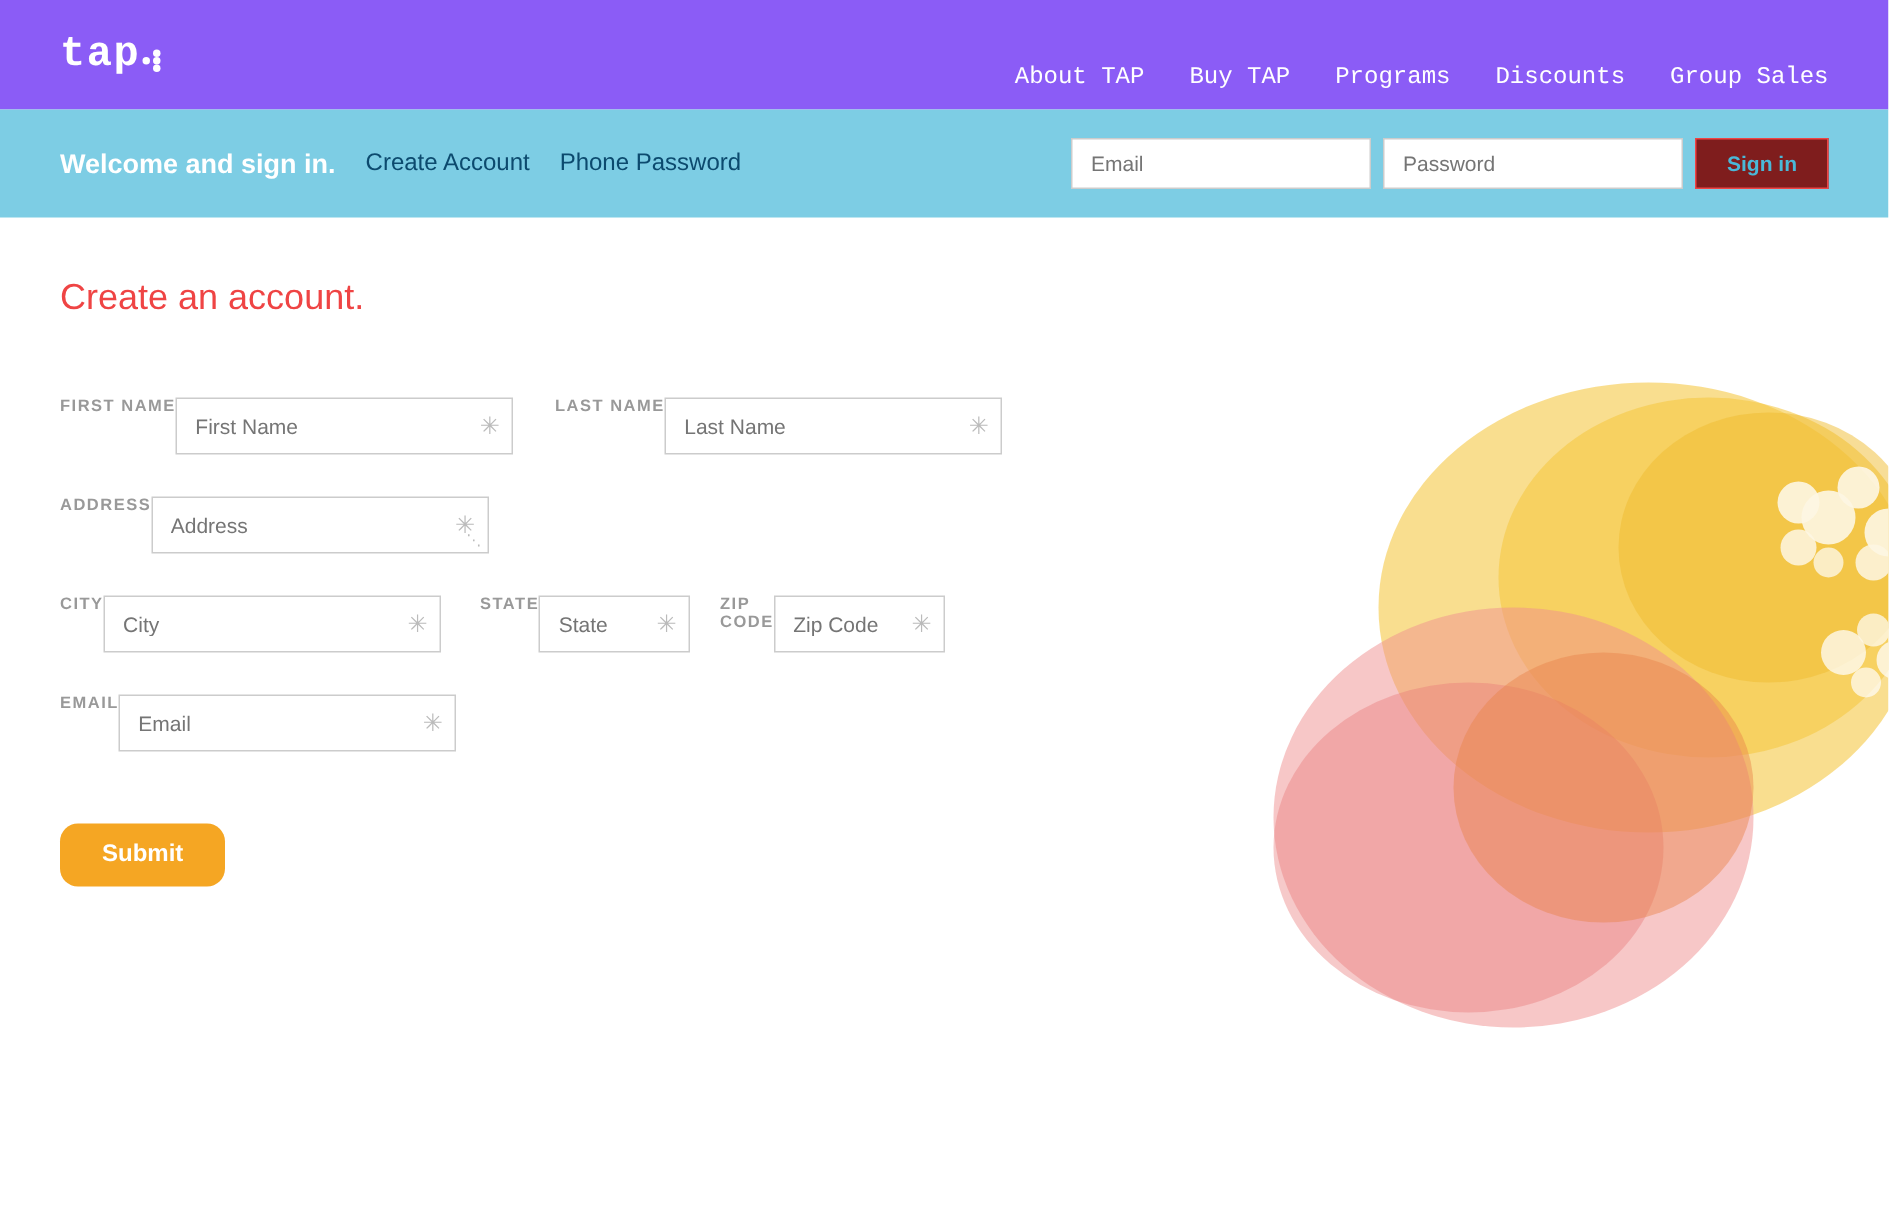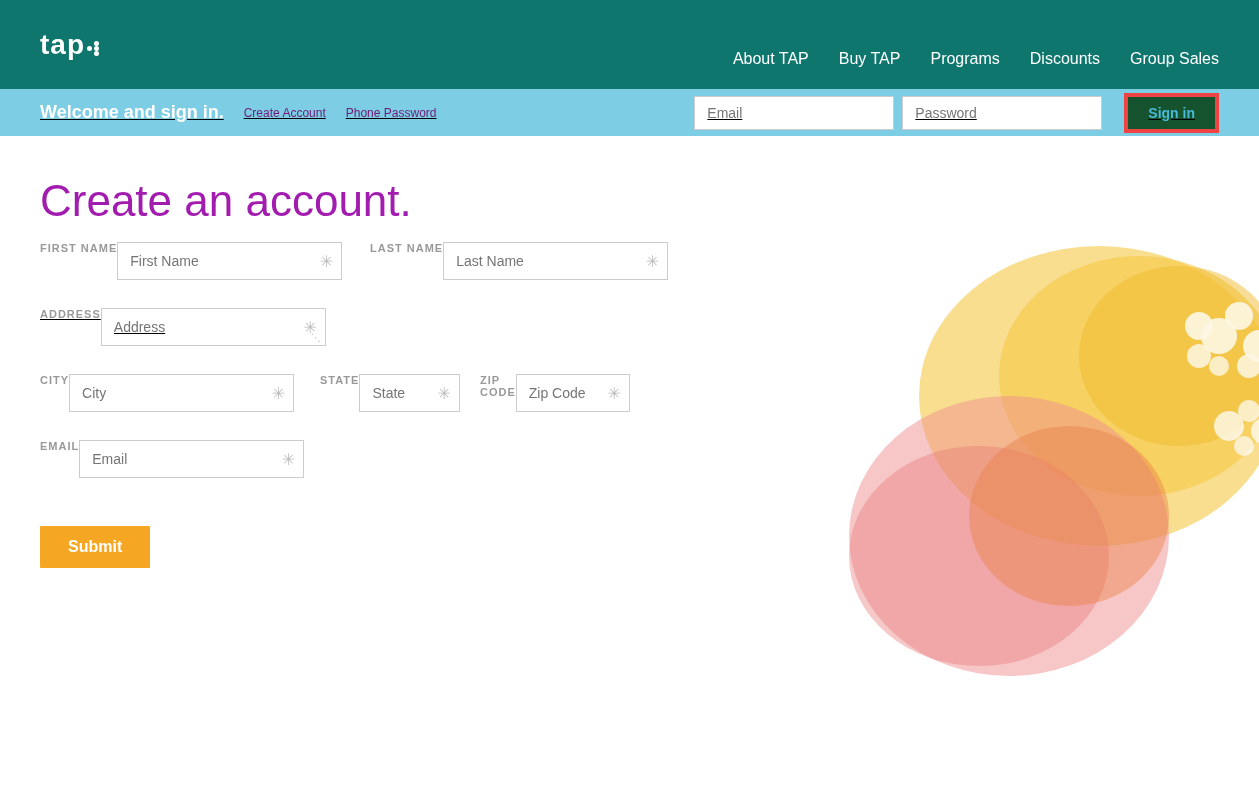--- a/index.html
+++ b/index.html
@@ -1,25 +1,26 @@
 <!DOCTYPE html>
 <html><head>
   <meta charset="utf-8">
   <style>
     * { box-sizing: border-box; margin: 0; padding: 0; }
     body { font-family: Arial, sans-serif; background: #fff; }
 
     
     .top-nav {
-      background: #0f766e;
+      background: #8b5cf6;
       display: flex;
       align-items: center;
       justify-content: space-between;
       padding: 0 40px;
-      height: 89px;
+      height: 73px;
+      font-family: Liberation Mono, monospace;
     }
     .logo {
       display: flex;
       align-items: center;
     }
     .logo-text {
       color: #fff;
       font-size: 28px;
       font-weight: bold;
       letter-spacing: 1px;
@@ -36,97 +37,94 @@
       cursor: pointer;
     }
 
     
     .sub-header {
       background: #7dcde4;
       display: flex;
       align-items: center;
       justify-content: space-between;
       padding: 0 40px;
-      height: 47px;
-      text-decoration: underline;
+      height: 72px;
     }
     .sub-header-left {
       display: flex;
       align-items: center;
       gap: 20px;
     }
     .welcome-text {
       color: #fff;
       font-size: 18px;
       font-weight: bold;
     }
     .sub-link {
-      color: #701a75;
-      font-size: 12px;
+      color: #0c4a6e;
+      font-size: 16px;
       text-decoration: none;
       cursor: pointer;
       font-weight: 500;
       text-align: right;
     }
     .sub-header-right {
       display: flex;
       align-items: center;
       gap: 8px;
     }
     .header-input {
       border: 1px solid #ccc;
       padding: 8px 12px;
       font-size: 14px;
       background: #fff;
       width: 200px;
       outline: none;
       color: #999;
     }
     .sign-in-btn {
-      background: #14532d;
+      background: #7f1d1d;
       color: #4ab8d8;
-      border: 4px solid #ef4444;
+      border: 1px solid #ef4444;
       padding: 8px 20px;
       font-size: 14px;
       font-weight: bold;
       cursor: pointer;
-      margin-left: 14px;
     }
 
     
     .main-content {
       padding: 40px 40px;
       position: relative;
       min-height: 620px;
       overflow: hidden;
     }
     .page-title {
-      color: #a21caf;
-      font-size: 44px;
+      color: #ef4444;
+      font-size: 24px;
       font-weight: 300;
-      margin-bottom: 16px;
+      margin-bottom: 52px;
     }
 
     
     .form-section {
       max-width: 640px;
     }
     .form-row {
       display: flex;
       gap: 20px;
       margin-bottom: 28px;
     }
     .form-group {
       display: flex;
       flex-direction: row;
       flex: 1;
     }
     .form-group.full-width {
       flex: 1 1 100%;
-      text-decoration: underline;
     }
     .form-label {
       font-size: 11px;
       font-weight: bold;
       color: #999;
       letter-spacing: 1px;
       margin-bottom: 6px;
       text-transform: uppercase;
     }
     .form-input-wrapper {
@@ -168,21 +166,21 @@
     
     .submit-btn {
       background: #f5a623;
       color: #fff;
       border: none;
       padding: 12px 28px;
       font-size: 16px;
       font-weight: bold;
       cursor: pointer;
       margin-top: 20px;
-      border-radius: 1px;
+      border-radius: 12px;
     }
 
     
     .watercolor-decoration {
       position: absolute;
       right: -20px;
       top: 100px;
       width: 520px;
       height: 520px;
       pointer-events: none;

